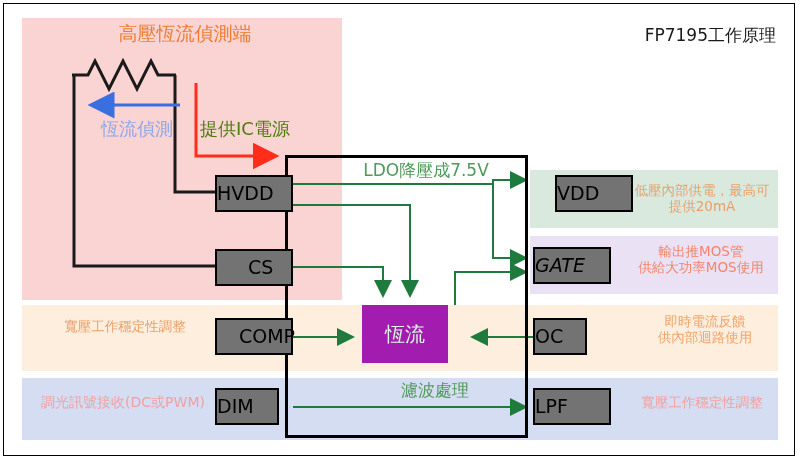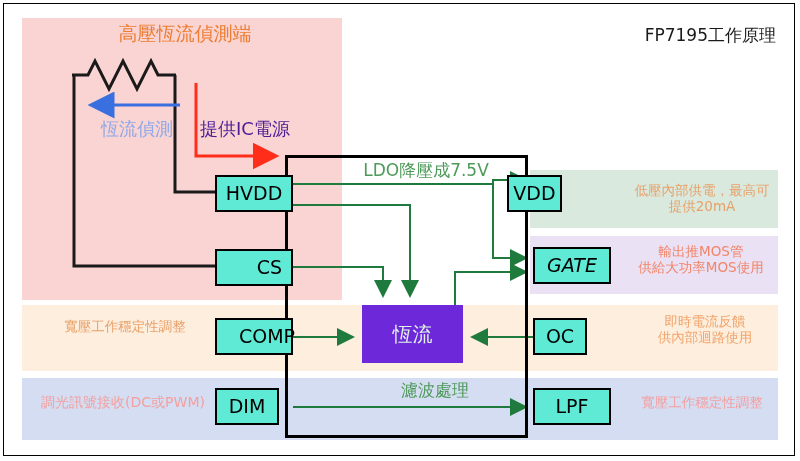--- a/index.html
+++ b/index.html
@@ -15,46 +15,46 @@
   .band-peach{left:22px;top:305px;width:756px;height:66px;background:#fdeedd;}
   .band-blue{left:22px;top:378px;width:756px;height:62px;background:#d5ddf3;}
 
   
   .title{position:absolute;right:24px;top:8px;font-size:17px;color:#1a1a1a;white-space:nowrap;margin-top:16px;}
 
   
   .cap{position:absolute;text-align:center;line-height:1.22;white-space:pre-line;}
   .cap-hv{left:60px;top:22px;width:250px;font-size:19px;color:#ed7d31;}
   .cap-const{left:72px;top:118px;width:130px;font-size:18px;color:#8ea9e8;}
-  .cap-icpwr{left:200px;top:118px;width:130px;font-size:18px;color:#4c1d95;text-align:left;}
+  .cap-icpwr{left:200px;top:118px;width:130px;font-size:18px;color:#4d7c0f;text-align:left;}
   .cap-ldo{left:316px;top:160px;width:220px;font-size:17px;color:#4e9a5a;}
   .cap-filter{left:350px;top:380px;width:170px;font-size:17px;color:#4e9a5a;}
 
   .cap-vdd{left:612px;top:182px;width:180px;font-size:13.5px;color:#e8a06a;}
   .cap-gate{left:606px;top:243px;width:190px;font-size:13.5px;color:#f2856a;}
   .cap-oc{left:620px;top:313px;width:170px;font-size:13.5px;color:#f2a46a;}
   .cap-lpf{left:612px;top:394px;width:180px;font-size:13.5px;color:#f2a0a0;}
   .cap-comp{left:30px;top:318px;width:190px;font-size:13.5px;color:#e8a06a;}
   .cap-dim{left:18px;top:394px;width:210px;font-size:14px;color:#f2a0a0;}
 
   
   .ic-body{position:absolute;left:285px;top:155px;width:243px;height:283px;
            background:rgba(255,255,255,0);border:3.5px solid #000;box-sizing:border-box;}
-  .ic-core{position:absolute;left:362px;top:305px;width:101px;height:58px;background:#6d28d9;}
+  .ic-core{position:absolute;left:362px;top:305px;width:86px;height:58px;background:#a21caf;}
   .ic-core span{display:block;text-align:center;line-height:58px;font-size:20px;color:#dff3e6;}
 
   
-  .pin{position:absolute;background:#5eead4;border:2.5px solid #000;box-sizing:border-box;
-       text-align:center;font-size:19px;color:#000;}
+  .pin{position:absolute;background:#737373;border:2.5px solid #000;box-sizing:border-box;
+       text-align:left;font-size:19px;color:#000;}
   .pin span{display:block;}
   .pin-hvdd{left:215px;top:175px;width:78px;height:37px;line-height:33px;}
   .pin-cs{left:215px;top:249px;width:78px;height:37px;line-height:33px;padding-left:31px;}
   .pin-comp{left:215px;top:318px;width:78px;height:37px;line-height:33px;padding-left:22px;}
   .pin-dim{left:215px;top:388px;width:64px;height:37px;line-height:33px;}
-  .pin-vdd{left:507px;top:175px;width:55px;height:37px;line-height:33px;}
+  .pin-vdd{left:555px;top:175px;width:78px;height:37px;line-height:33px;}
   .pin-gate{left:533px;top:247px;width:78px;height:37px;line-height:33px;font-style:italic;}
   .pin-oc{left:533px;top:318px;width:54px;height:37px;line-height:33px;}
   .pin-lpf{left:533px;top:388px;width:78px;height:37px;line-height:33px;}
 
   svg.layer{position:absolute;left:0;top:0;width:800px;height:461px;}
 </style>
 </head>
 <body>
 
 <div id="page">

